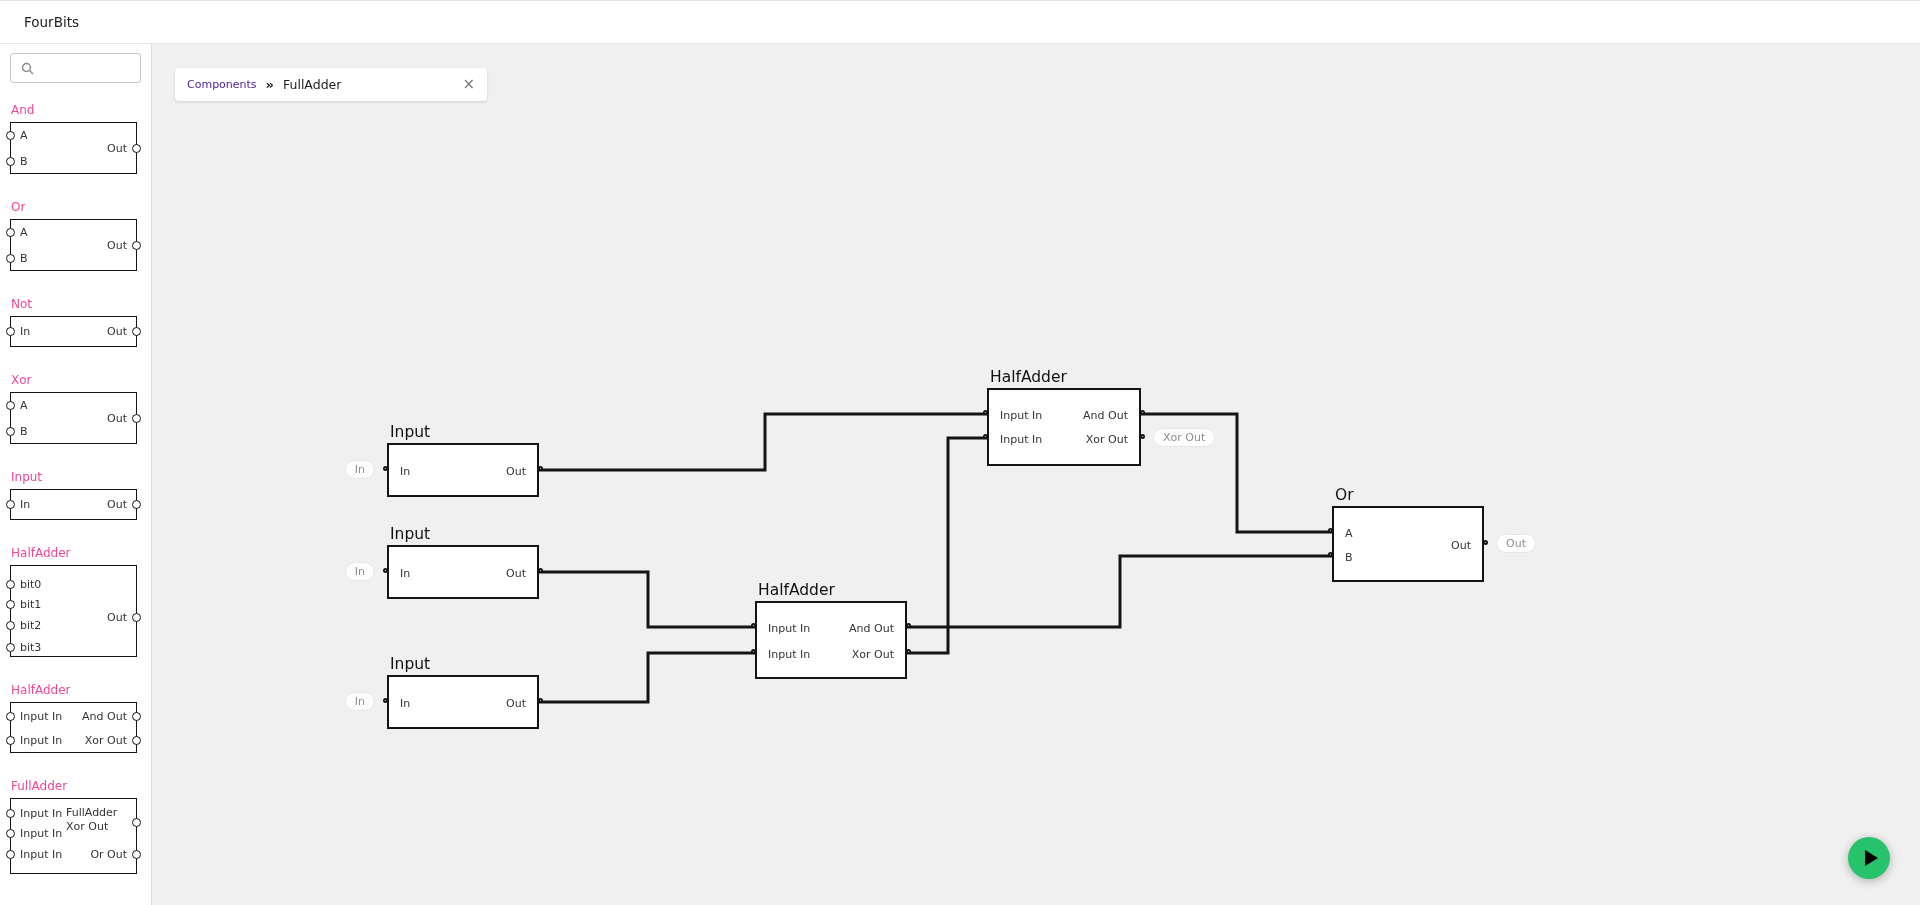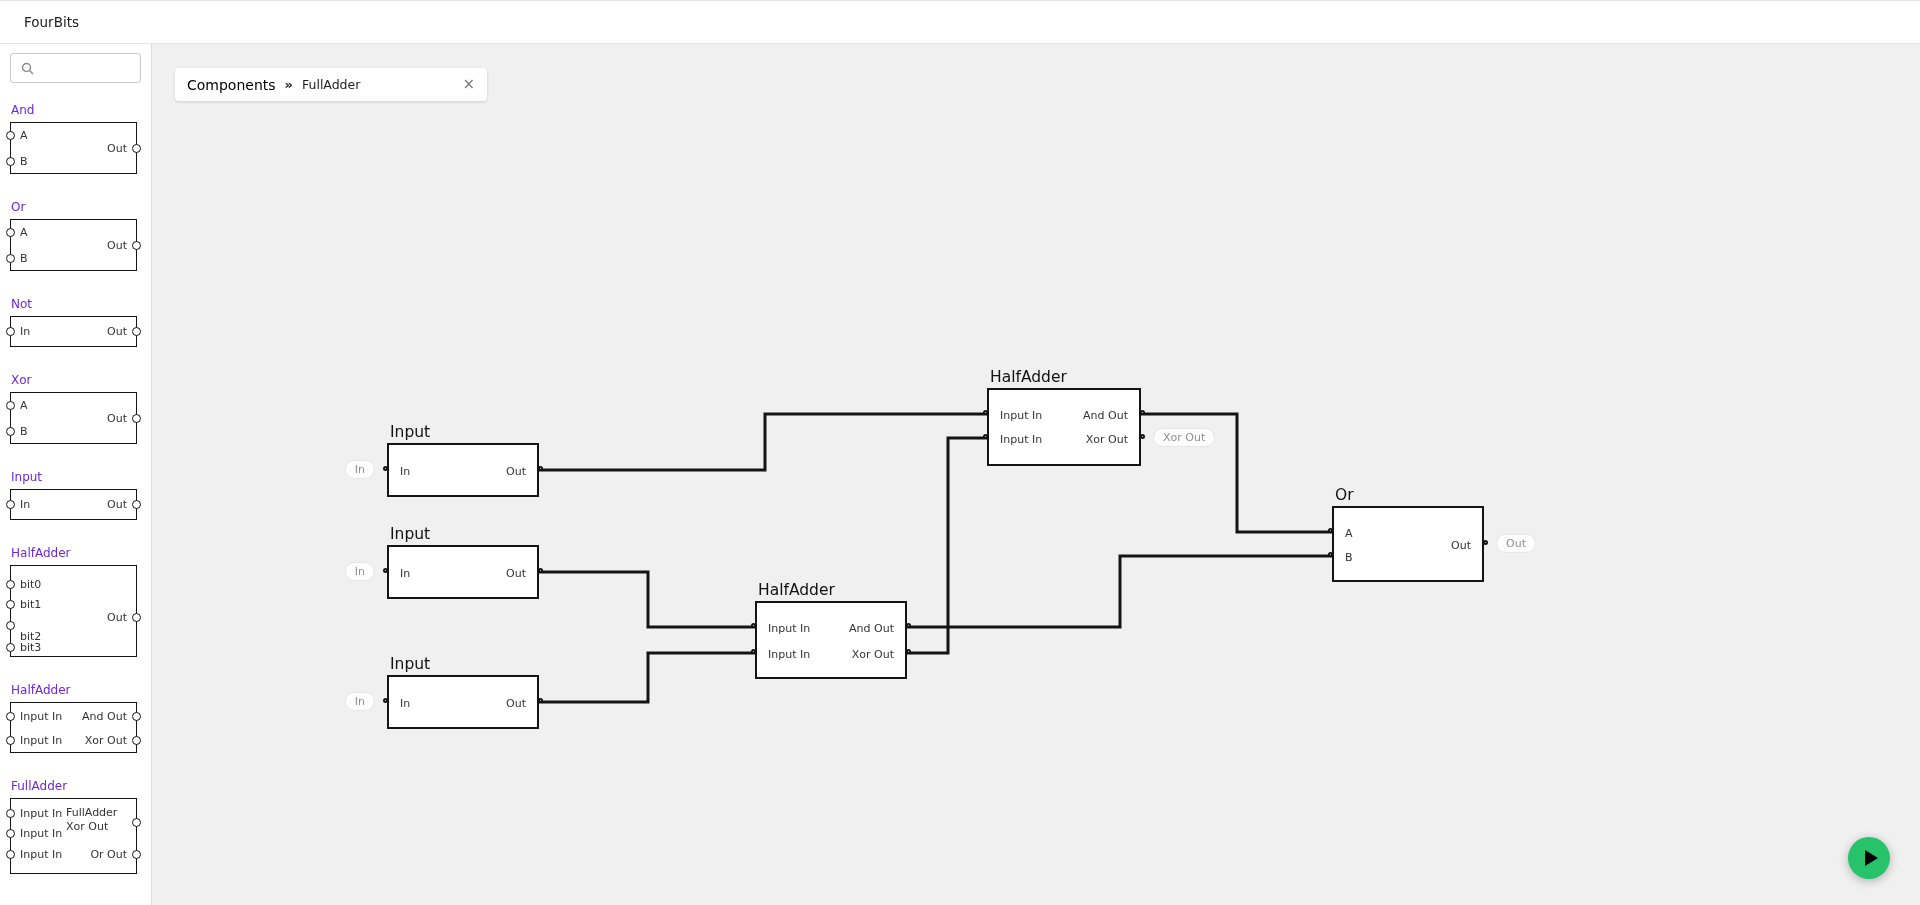--- a/index.html
+++ b/index.html
@@ -16,21 +16,21 @@
   .sidebar { position:absolute; left:0; top:44px; width:152px; height:861px;
     background:#ffffff; border-right:1px solid #dcdcdc; z-index:4; overflow:hidden; }
   .searchbox { margin:9px 10px 0 10px; height:30px; width:131px;
     border:1px solid #c9c9c9; border-radius:3px; background:#fff;
     display:flex; align-items:center; padding:0 6px; }
   .searchbox svg { flex:0 0 auto; margin-left:4px; }
   .searchbox input { border:none; outline:none; width:90px; margin-left:6px;
     font-size:12px; font-family:inherit; background:transparent; }
   .palette-item { margin:26px 0 0 0; }
   .palette-item:first-of-type { margin-top:20px; }
-  .palette-label { font-size:12px; color:#6d28d9; margin:0 0 5px 11px; }
+  .palette-label { font-size:12px; color:#ec4899; margin:0 0 5px 11px; }
   .palette-box { position:relative; margin-left:10px; width:127px;
     border:1.5px solid #141414; background:#fff; }
   .pport { position:absolute; width:9px; height:9px; background:#fff;
     border:1.5px solid #141414; border-radius:50%; z-index:2; }
   .pport.left  { left:-5px; }
   .pport.right { right:-5px; }
   .pplabel { position:absolute; font-size:11px; color:#333; line-height:14px; white-space:nowrap; }
   .pplabel.left  { left:9px; }
   .pplabel.right { right:9px; }
   .pplabel.wrap { white-space:normal; width:62px; text-align:left; right:8px; }
@@ -38,21 +38,21 @@
   
   .canvas-bg { position:absolute; left:152px; top:44px; width:1768px; height:861px;
     background:#f0f0f0; z-index:0; }
   #wire-layer { position:absolute; left:0; top:0; width:1920px; height:905px;
     z-index:1; pointer-events:none; }
   #wire-layer path { fill:none; stroke:#141414; stroke-width:3; }
 
   .tab { position:absolute; left:175px; top:68px; width:312px; height:33px;
     background:#fff; border-radius:4px; box-shadow:0 1px 3px rgba(0,0,0,0.14);
     display:flex; align-items:center; padding:0 12px; z-index:3; }
-  .tab .root { color:#000000; font-size:14px; }
+  .tab .root { color:#4c1d95; font-size:11px; }
   .tab .sep  { color:#1d1d1d; font-size:13px; font-weight:700; margin:0 9px; }
   .tab .active { color:#1d1d1d; font-size:12.5px; }
   .tab .close { margin-left:auto; color:#7a7a7a; font-size:15px; cursor:pointer; line-height:1; }
 
   .node { position:absolute; border:2px solid #141414; background:#fff; z-index:2; }
   .node-title { position:absolute; left:1px; top:-22px; font-size:15.5px; color:#111; white-space:nowrap; }
   .cport { position:absolute; width:5px; height:5px; background:#fff;
     border:2.5px solid #141414; border-radius:3px; z-index:3; }
   .cport.left  { left:-6px; }
   .cport.right { right:-6px; }
@@ -151,21 +151,21 @@
         </div>
       </div>
       <div class="palette-item">
         <div class="palette-label">HalfAdder</div>
         <div class="palette-box" style="height: 92px;">
           <div class="pport left" style="top: 14px;"></div>
           <div class="pplabel left" style="top: 12px;">bit0</div>
           <div class="pport left" style="top: 34px;"></div>
           <div class="pplabel left" style="top: 32px;">bit1</div>
           <div class="pport left" style="top: 55px;"></div>
-          <div class="pplabel left" style="top: 64px;">bit2</div>
+          <div class="pplabel left" style="top: 53px;">bit2</div>
           <div class="pport left" style="top: 77px;"></div>
           <div class="pplabel left" style="top: 75px;">bit3</div>
           <div class="pplabel right" style="top: 45px;">Out</div>
           <div class="pport right" style="top: 47px;"></div>
         </div>
       </div>
       <div class="palette-item">
         <div class="palette-label">HalfAdder</div>
         <div class="palette-box" style="height: 51px;">
           <div class="pport left" style="top: 9px;"></div>

